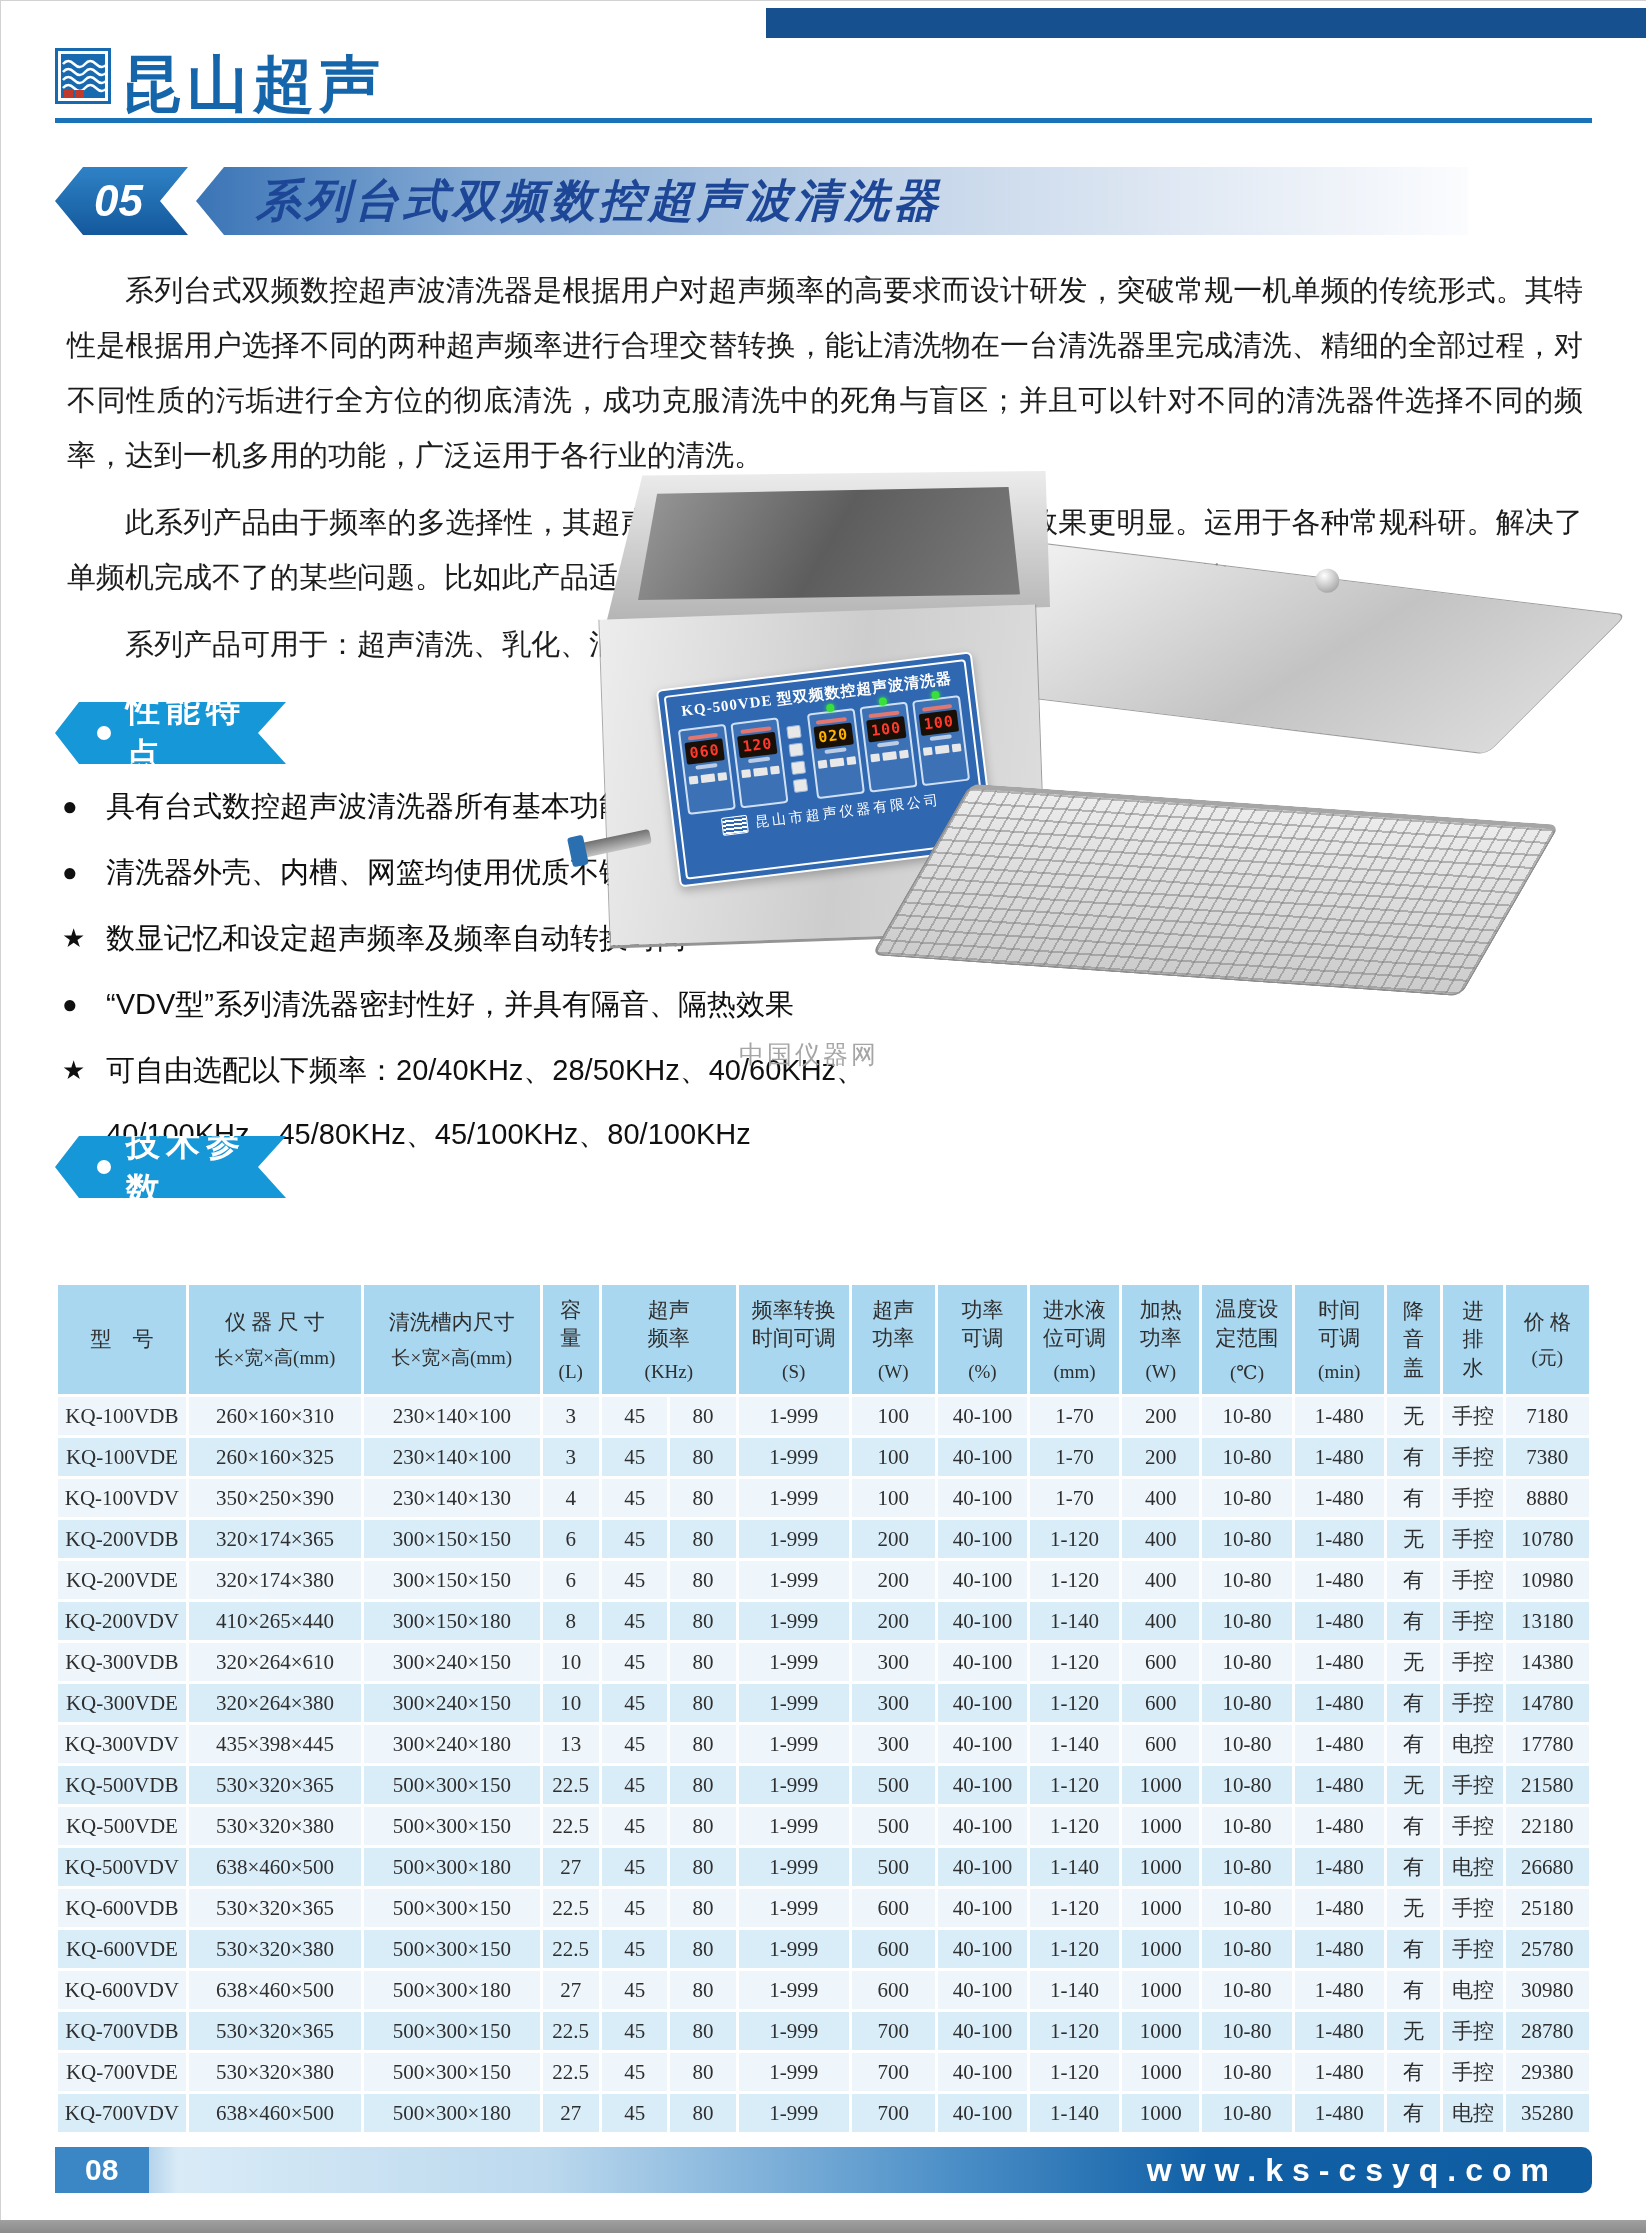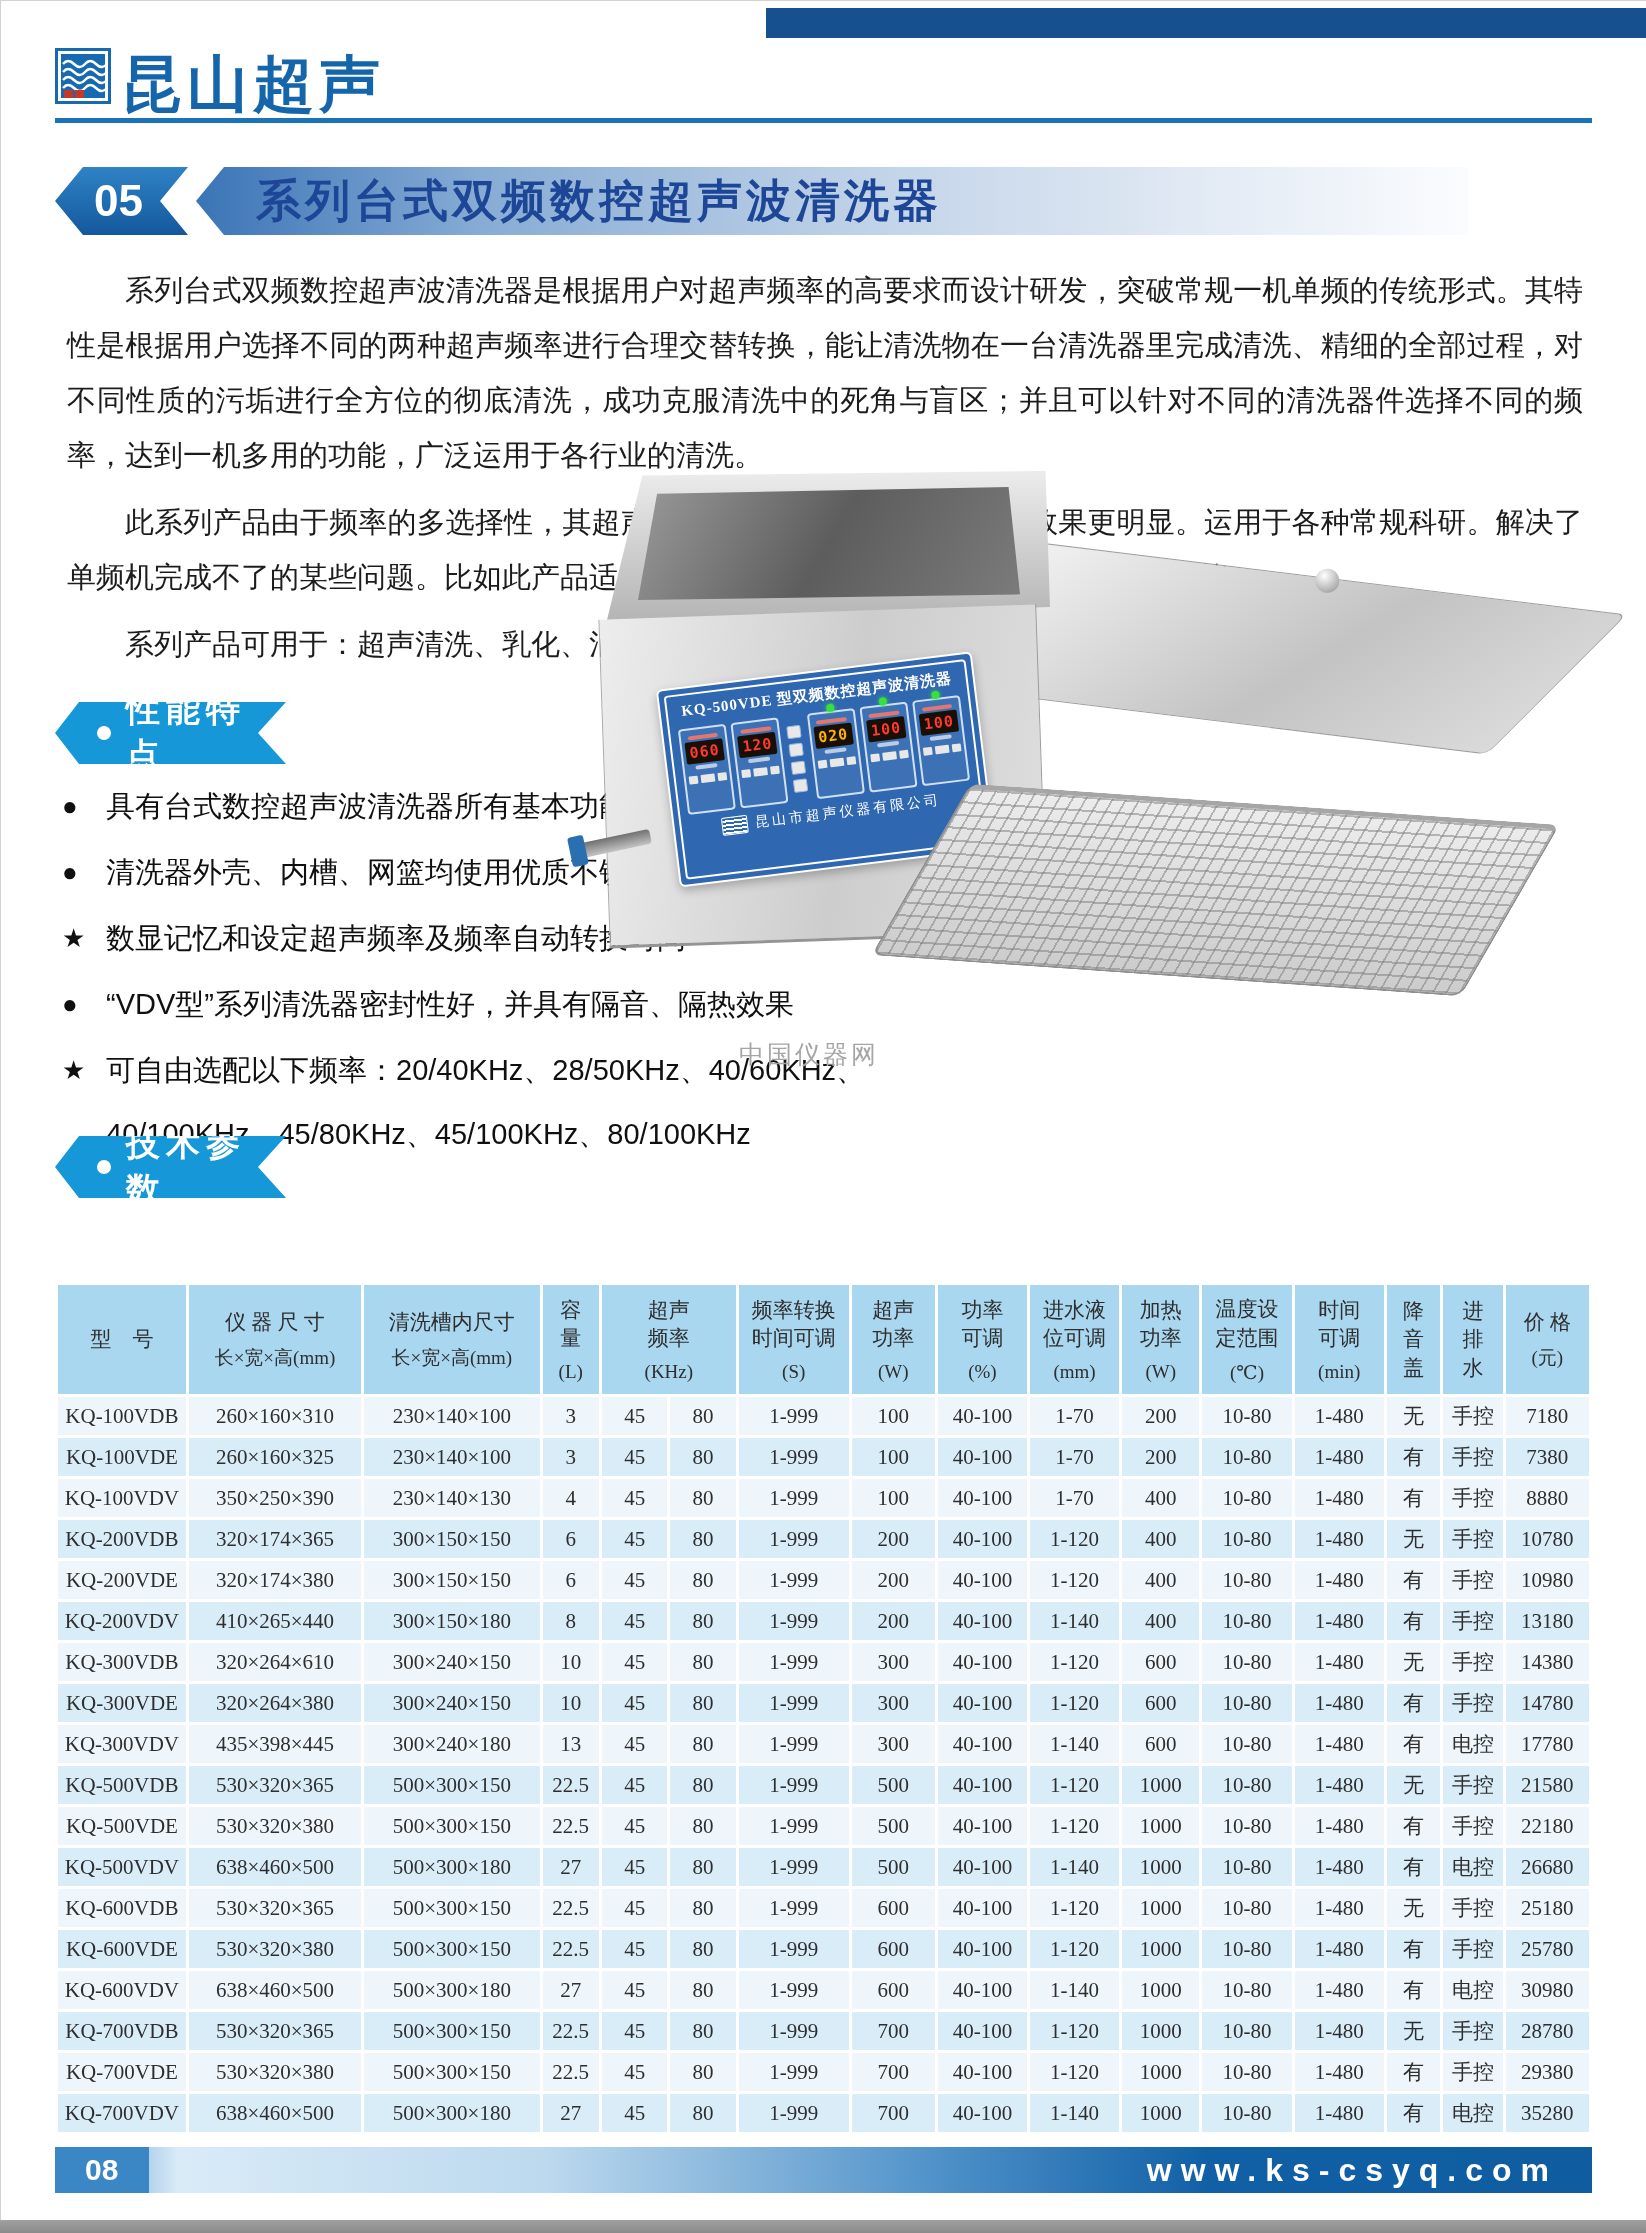--- a/index.html
+++ b/index.html
@@ -6,21 +6,21 @@
   .page{position:relative;width:1647px;height:2234px;background:#fff;overflow:hidden;
         font-family:"Liberation Sans","DejaVu Sans",sans-serif;
         box-shadow:inset 0 0 0 1px #d2d2d2;}
   
   .topbar{position:absolute;top:8px;right:0;width:881px;height:30px;background:#17508f;}
   
   .logo{position:absolute;left:55px;top:48px;width:56px;height:56px;}
   .brand{position:absolute;left:121px;top:44px;font-size:61px;font-weight:bold;color:#1565ab;letter-spacing:5px;}
   .rule{position:absolute;left:55px;top:118px;width:1537px;height:5px;background:#1a72b8;}
   
-  .title-wrap{position:absolute;left:55px;top:167px;width:1413px;height:80px;}
+  .title-wrap{position:absolute;left:55px;top:167px;width:1413px;height:80px;font-style:italic;}
   .chev{position:absolute;left:0;top:0;width:133px;height:68px;color:#fff;font-size:44px;font-weight:bold;
         display:flex;align-items:center;justify-content:center;padding-right:6px;box-sizing:border-box;
         background:linear-gradient(180deg,#2f82c6,#14589c);
         clip-path:polygon(28px 0,100% 0,calc(100% - 28px) 50%,100% 100%,28px 100%,0 50%);}
   .tbanner{position:absolute;left:141px;top:0;width:1272px;height:68px;
         background:linear-gradient(90deg,#3a74b6 0%,#86abd4 22%,#c4d5e9 55%,#e9eff7 85%,#fbfcfe 100%);
         clip-path:polygon(28px 0,100% 0,100% 100%,28px 100%,0 50%);}
   .tbanner span{display:block;line-height:68px;padding-left:60px;font-size:45px;font-weight:bold;
         color:#1d4796;letter-spacing:4px;}
   
@@ -95,21 +95,21 @@
   .spec-table{position:absolute;left:55px;top:1282px;width:1537px;border-collapse:separate;border-spacing:3px;
        table-layout:fixed;font-family:"Liberation Serif","DejaVu Serif",serif;color:#2e2e2e;}
   .spec-table thead th{background:#a9d7ef;font-weight:normal;vertical-align:middle;padding:4px 2px;height:101px;}
   .h-main{font-size:21px;line-height:1.35;white-space:pre-line;}
   .h-sub{font-size:19px;margin-top:9px;white-space:nowrap;}
   .spec-table tbody td{background:#eef6fc;text-align:center;font-size:21px;height:38px;padding:0 2px;
        white-space:nowrap;overflow:hidden;}
   .spec-table tbody tr:nth-child(even) td{background:#d9edf9;}
   
   .footer{position:absolute;left:55px;top:2147px;width:1537px;height:46px;
-       background:linear-gradient(90deg,#3b86c4 0%,#d9ebf7 8%,#bcd9ee 32%,#4d90c8 58%,#1160a6 75%,#0f5ca0 100%);}
+       background:linear-gradient(90deg,#3b86c4 0%,#d9ebf7 8%,#bcd9ee 32%,#4d90c8 58%,#1160a6 75%,#0f5ca0 100%);border-radius:10px;}
   .page-num{position:absolute;left:0;top:0;width:94px;height:46px;background:#3b86c4;color:#fff;
        font-size:30px;font-weight:bold;display:flex;align-items:center;padding-left:30px;box-sizing:border-box;}
   .site{position:absolute;right:34px;top:0;line-height:46px;color:#fff;font-weight:bold;font-size:32px;letter-spacing:9px;}
   .bottom-strip{position:absolute;left:0;bottom:0;width:100%;height:14px;
        background:linear-gradient(180deg,#a0a0a0,#898989);}
 </style>
 </head>
 <body>
 
 <div class="page">

